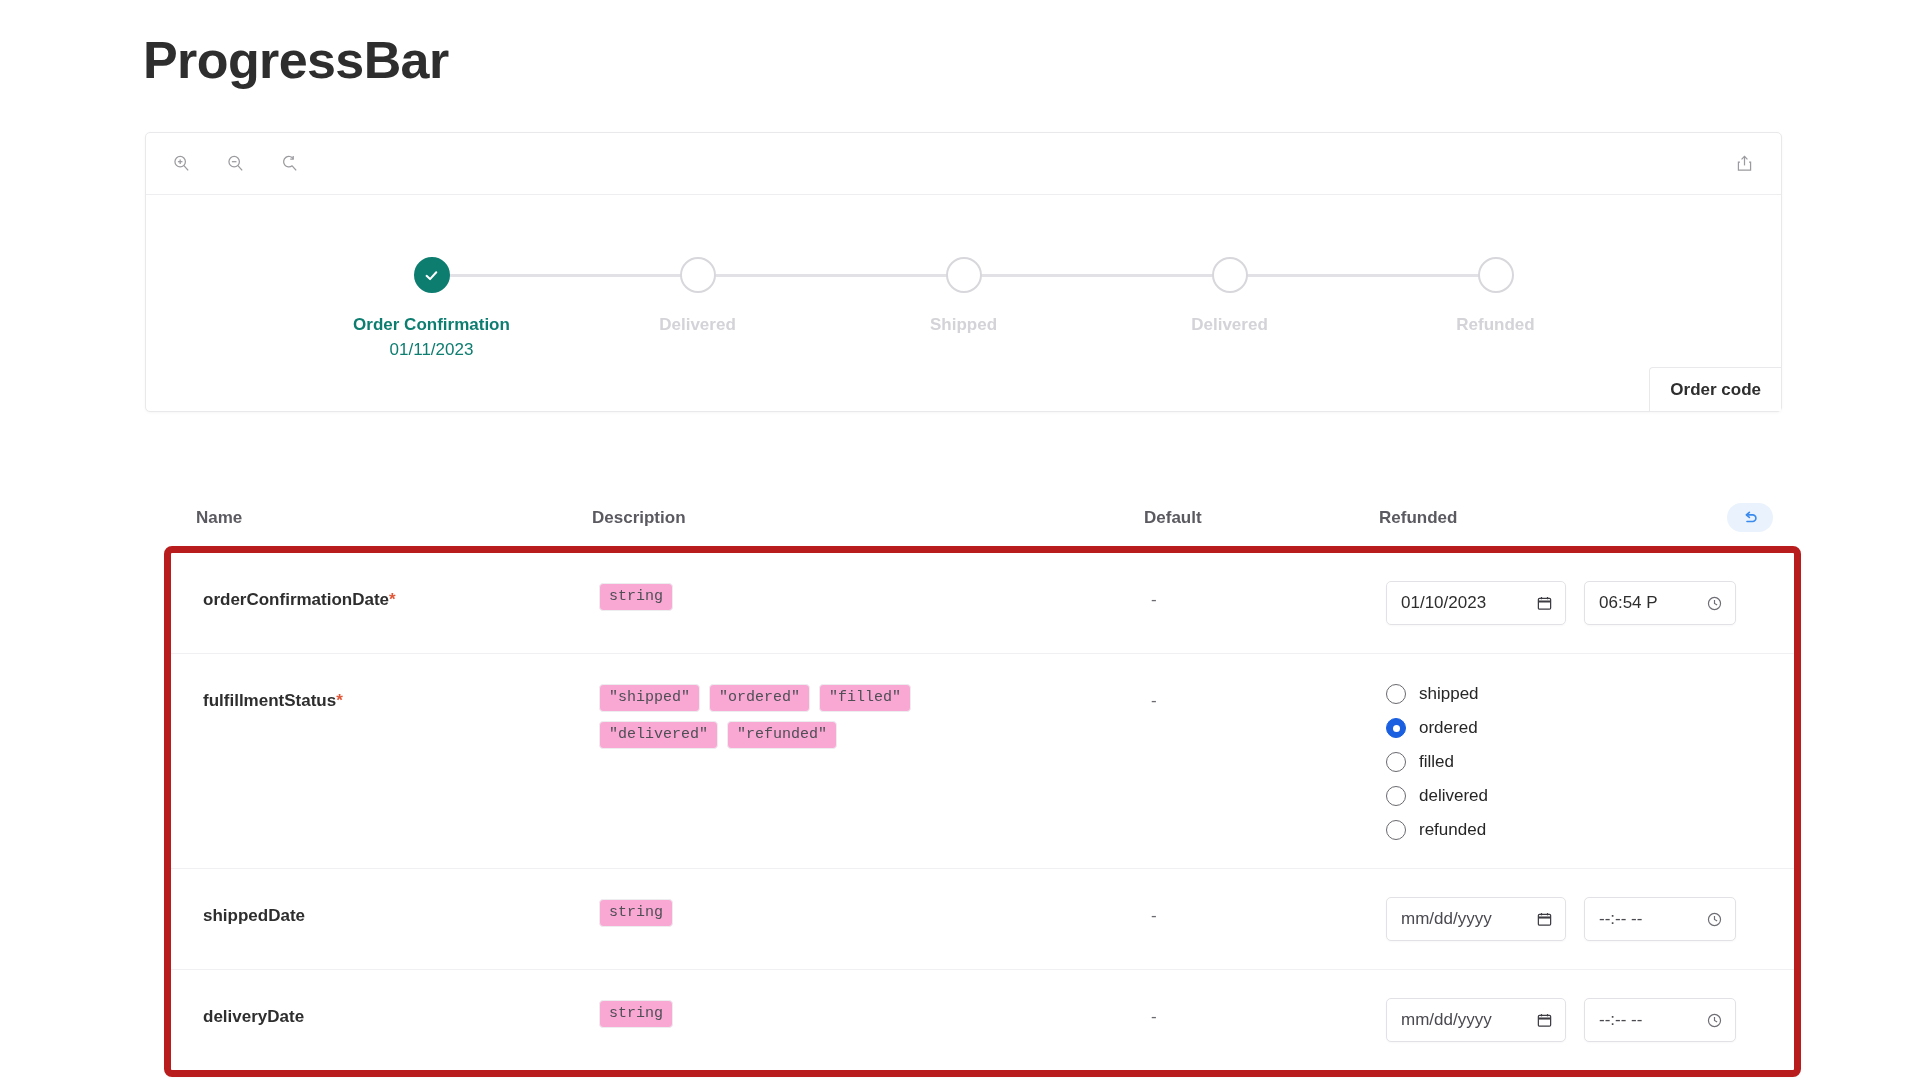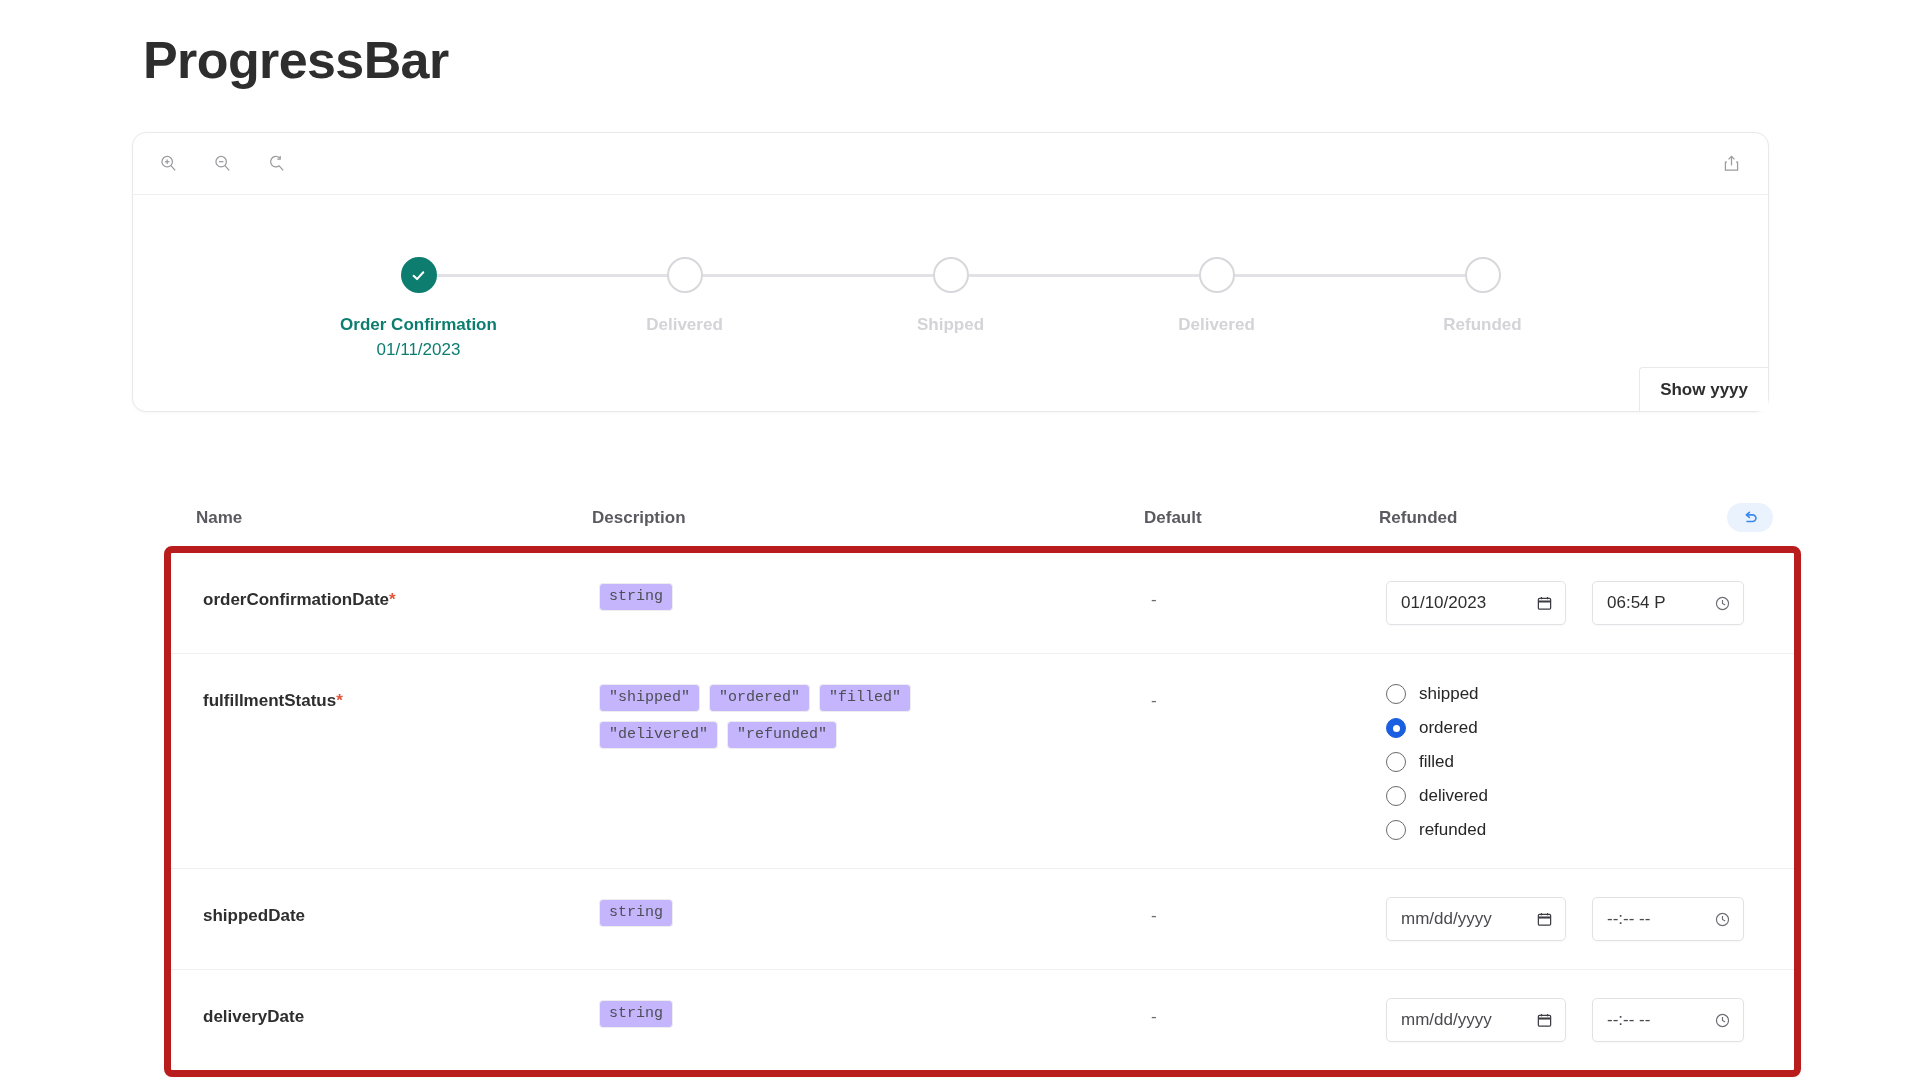--- a/index.html
+++ b/index.html
@@ -27,26 +27,26 @@
     font-size: 52px;
     font-weight: 800;
     letter-spacing: -0.6px;
     color: #2e2e2e;
     line-height: 1.1;
   }
 
   
   .preview-card {
     position: absolute;
-    left: 132px;
+    left: 145px;
     top: 132px;
     width: 1637px;
     background: #ffffff;
     border: 1px solid #e9e9ec;
-    border-radius: 14px;
+    border-radius: 5px;
     box-shadow: 0 1px 3px rgba(0,0,0,0.04);
   }
 
   .preview-toolbar {
     height: 62px;
     border-bottom: 1px solid #eeeef0;
     display: flex;
     align-items: center;
     padding: 0 24px 0 22px;
   }
@@ -223,34 +223,34 @@
     color: #2e2e2e;
     padding-top: 9px;
   }
   .req-star { color: #e0583a; font-weight: 700; }
 
   .chips { display: flex; flex-wrap: wrap; gap: 9px; max-width: 430px; padding-top: 2px; }
   .chip {
     font-family: "Liberation Mono", monospace;
     font-size: 15px;
     color: #4e4e55;
-    background: #c4b5fd;
+    background: #f9a8d4;
     border: 1px solid #ededf0;
     border-radius: 4px;
     padding: 4px 9px 5px 9px;
     white-space: nowrap;
   }
 
   .arg-default {
     font-size: 17px;
     color: #6a6a70;
     padding-top: 9px;
   }
 
-  .ctrl-inputs { display: flex; gap: 26px; align-items: center; }
+  .ctrl-inputs { display: flex; gap: 18px; align-items: center; }
 
   .dt-input {
     height: 44px;
     border: 1px solid #e2e2e6;
     border-radius: 5px;
     background: #ffffff;
     display: flex;
     align-items: center;
     padding: 0 12px 0 14px;
     box-shadow: 0 1px 2px rgba(0,0,0,0.03);
@@ -364,21 +364,21 @@
           <div class="step-label">Delivered</div>
         </div>
 
         <div class="step">
           <div class="step-circle"></div>
           <div class="step-label">Refunded</div>
         </div>
       </div>
 
       <div class="show-code-wrap">
-        <button class="show-code-btn">Show yyyy</button>
+        <button class="show-code-btn">Order code</button>
       </div>
     </div>
   </div>
 
   <div class="args-wrap">
 
     <div class="args-head">
       <div class="col col-name">Name</div>
       <div class="col col-desc">Description</div>
       <div class="col col-default">Default</div>

